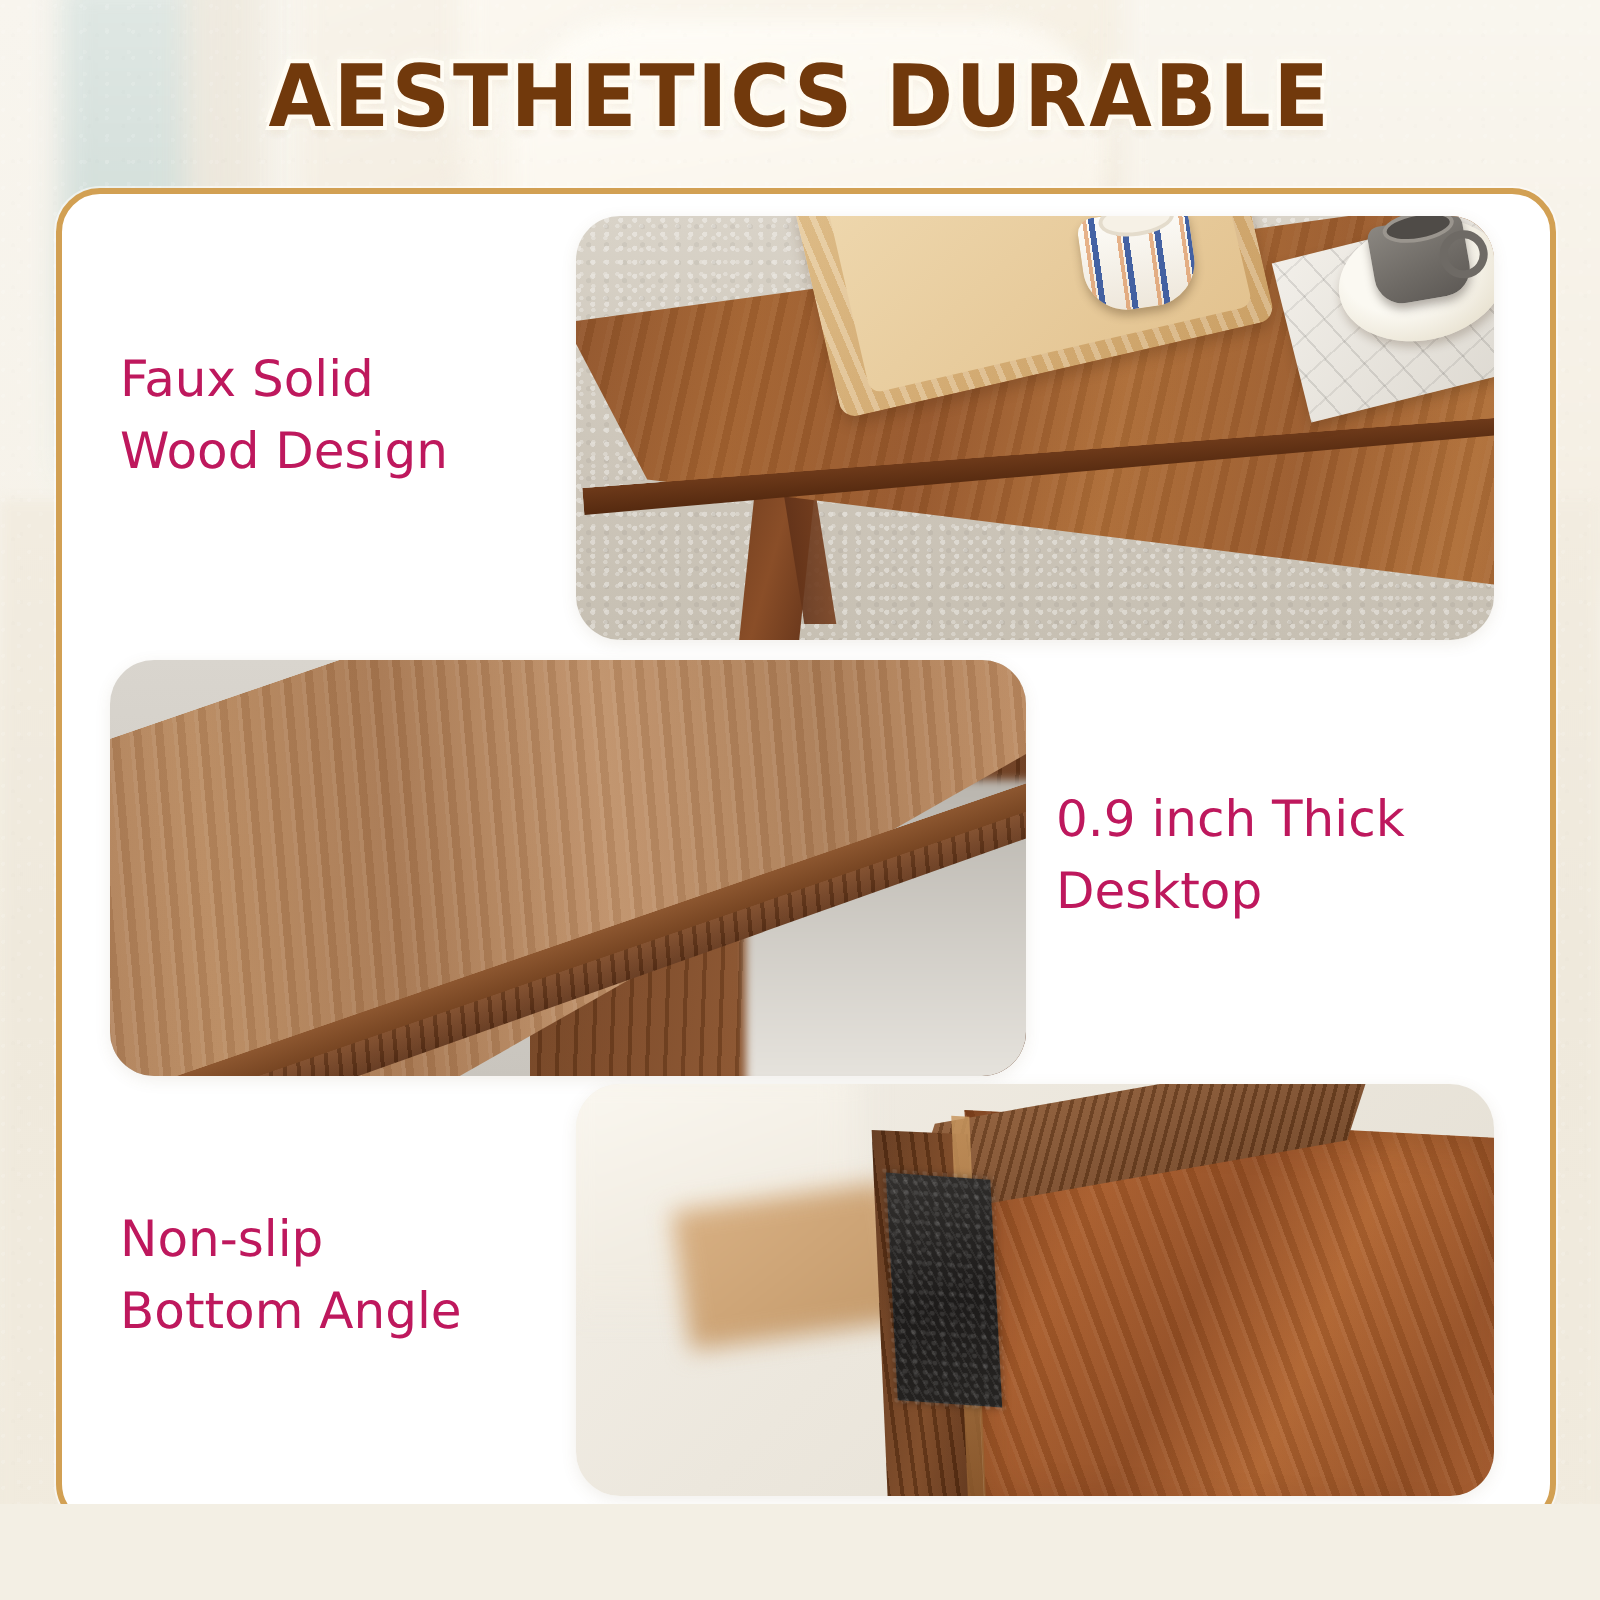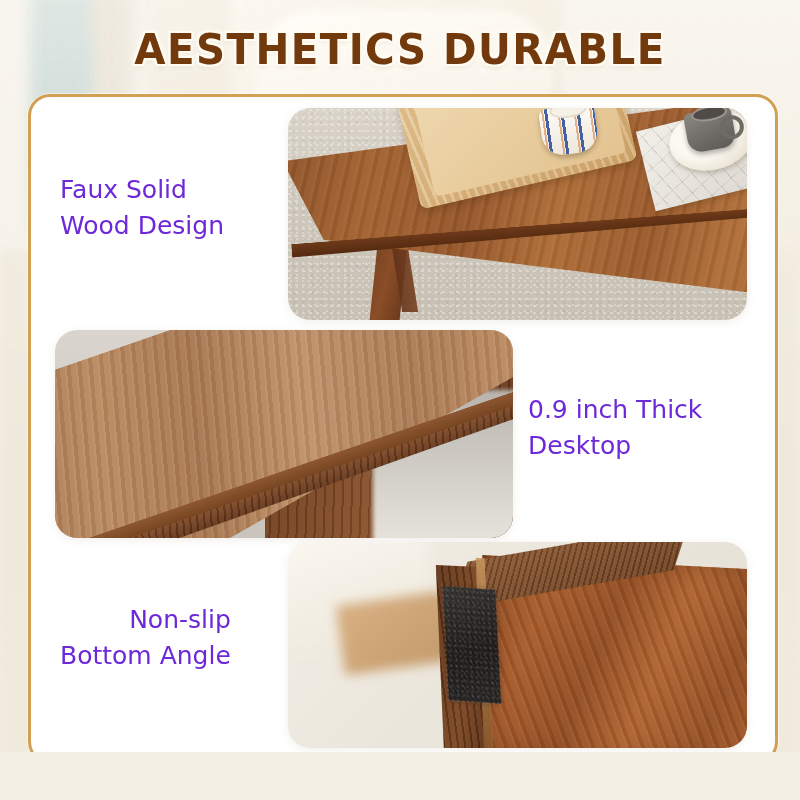--- a/index.html
+++ b/index.html
@@ -186,25 +186,25 @@
        repeating-linear-gradient(62deg, rgba(255,255,255,.06) 0 1px, transparent 1px 4px),
        linear-gradient(160deg,#33312f,#1d1b1a 55%,#262422);
      transform:rotate(-3deg) skewY(7deg);
      box-shadow:0 0 5px rgba(0,0,0,.4);}
   .p3 .felt:after{content:"";position:absolute;inset:-2px;
      background:radial-gradient(circle at 30% 20%, rgba(255,255,255,.10) 0 1px, transparent 1.5px),
                 radial-gradient(circle at 70% 65%, rgba(255,255,255,.08) 0 1px, transparent 1.5px);
      background-size:5px 5px,7px 7px;}
 
   
-  .cap{position:absolute;color:#6d28d9;font-size:25px;line-height:1.42;
+  .cap{position:absolute;color:#be185d;font-size:25px;line-height:1.42;
        font-family:"DejaVu Sans", sans-serif;white-space:pre-line;}
   .cap1{left:60px;top:172px;}
   .cap2{left:528px;top:392px;}
-  .cap3{left:60px;top:602px;text-align:right;}
+  .cap3{left:60px;top:602px;}
 </style>
 </head>
 <body>
 
 <div class="stage">
 
   <div class="bg">
     <div class="bg-wall"></div>
     <div class="bg-mint"></div>
     <div class="bg-mint2"></div>

